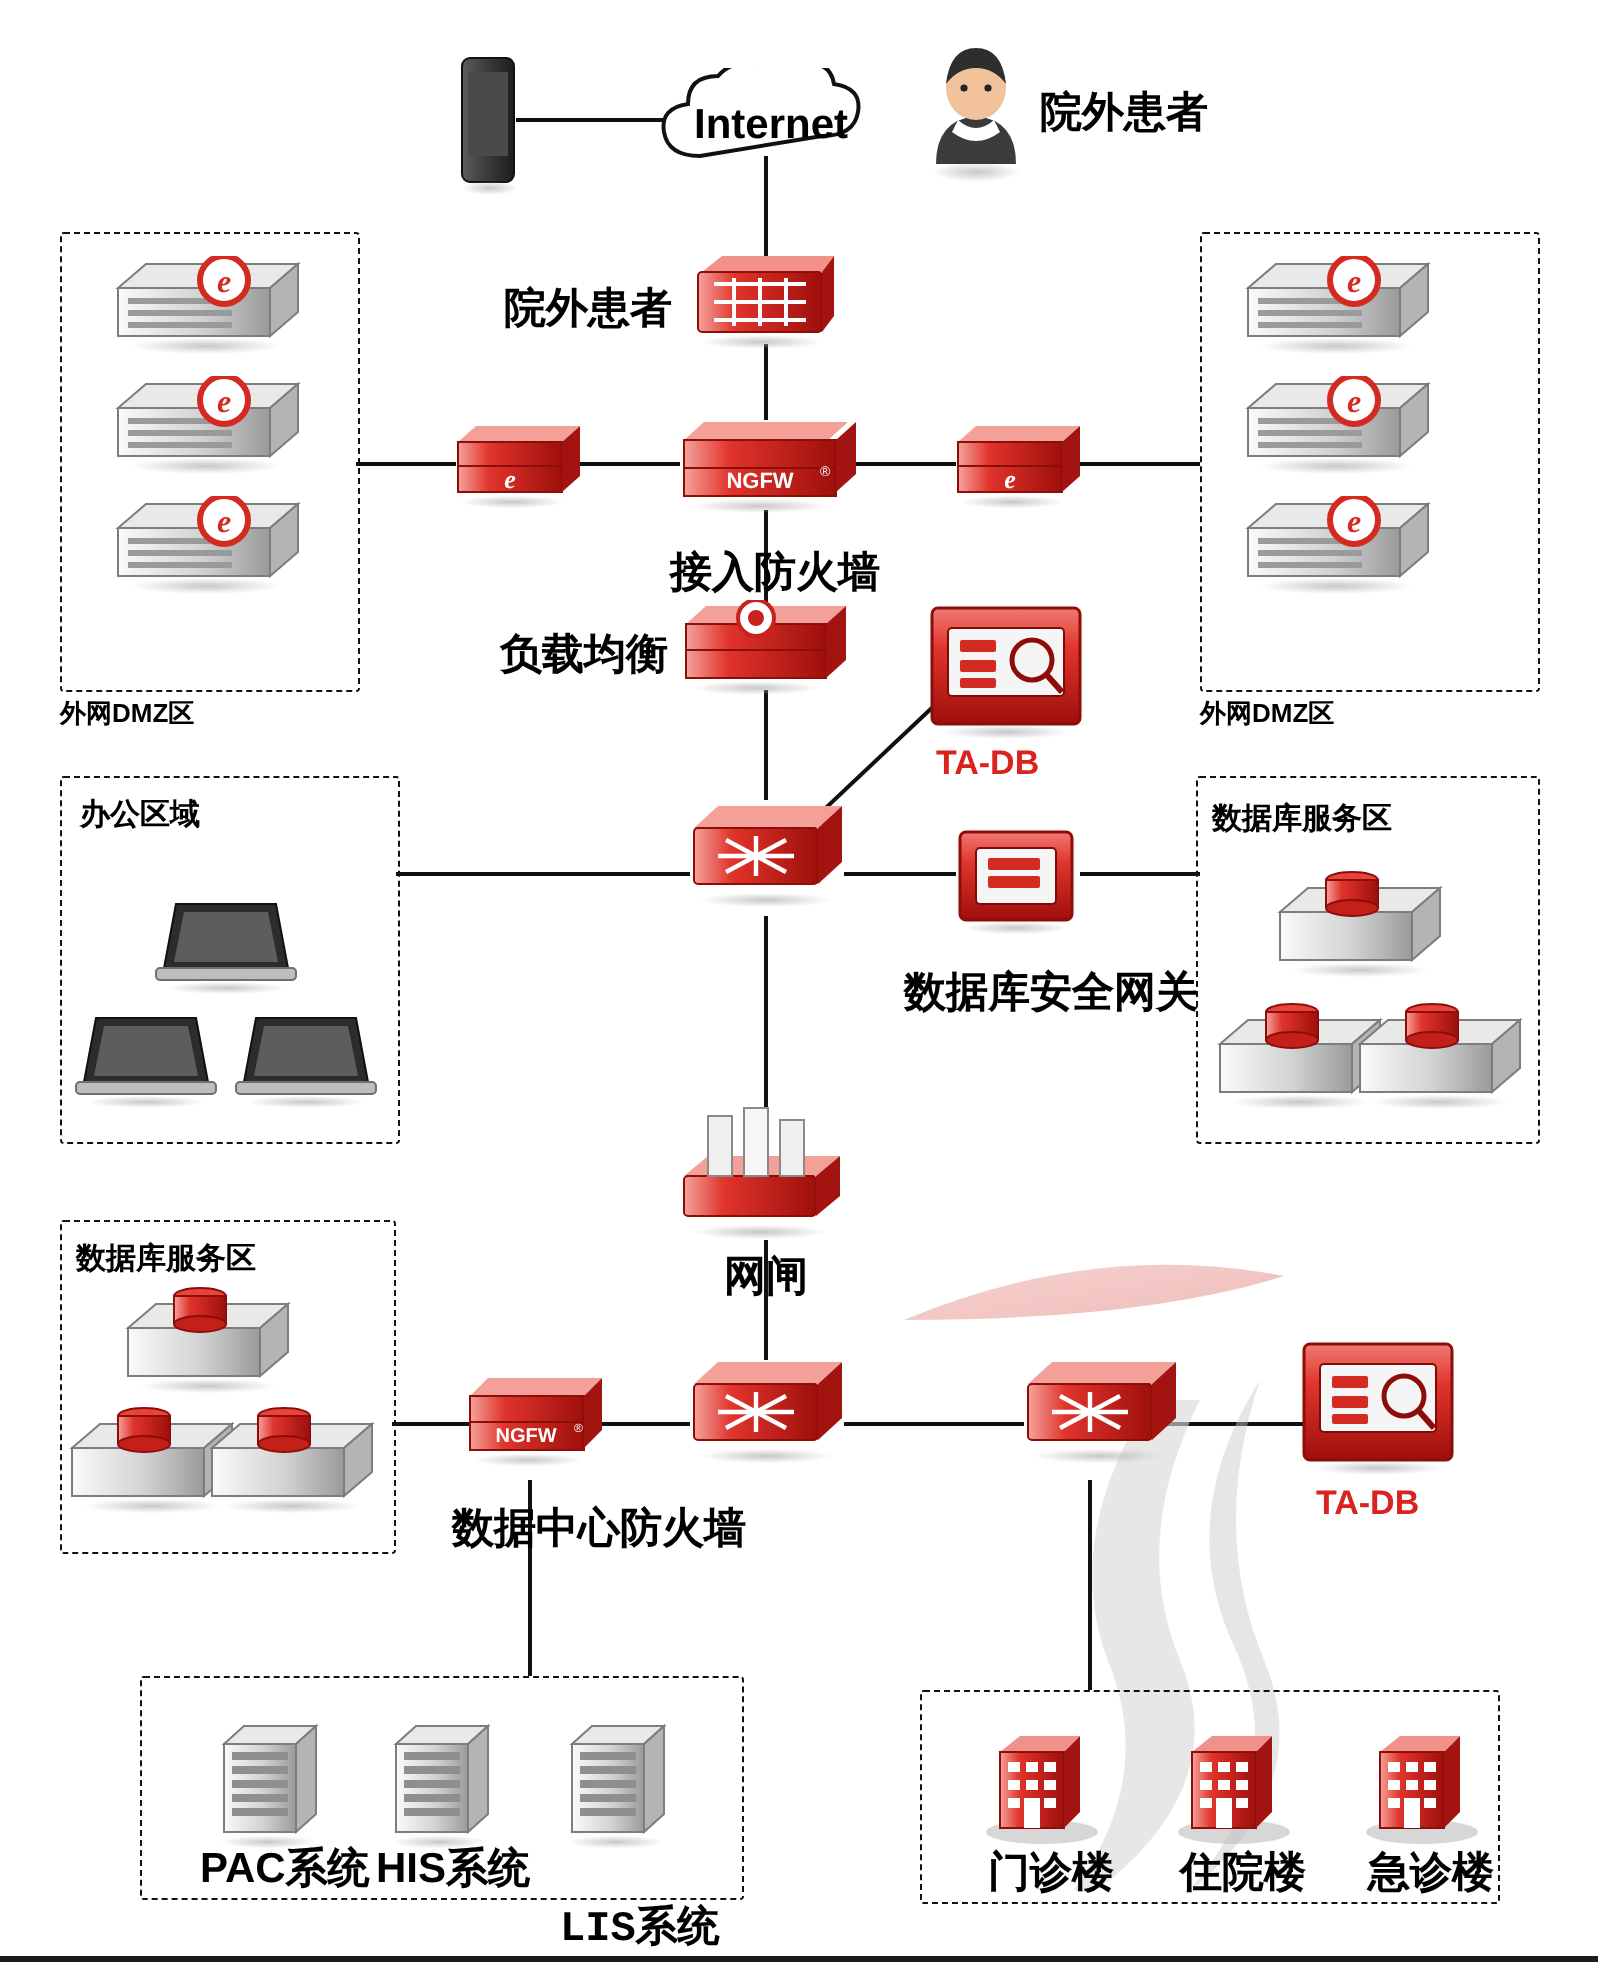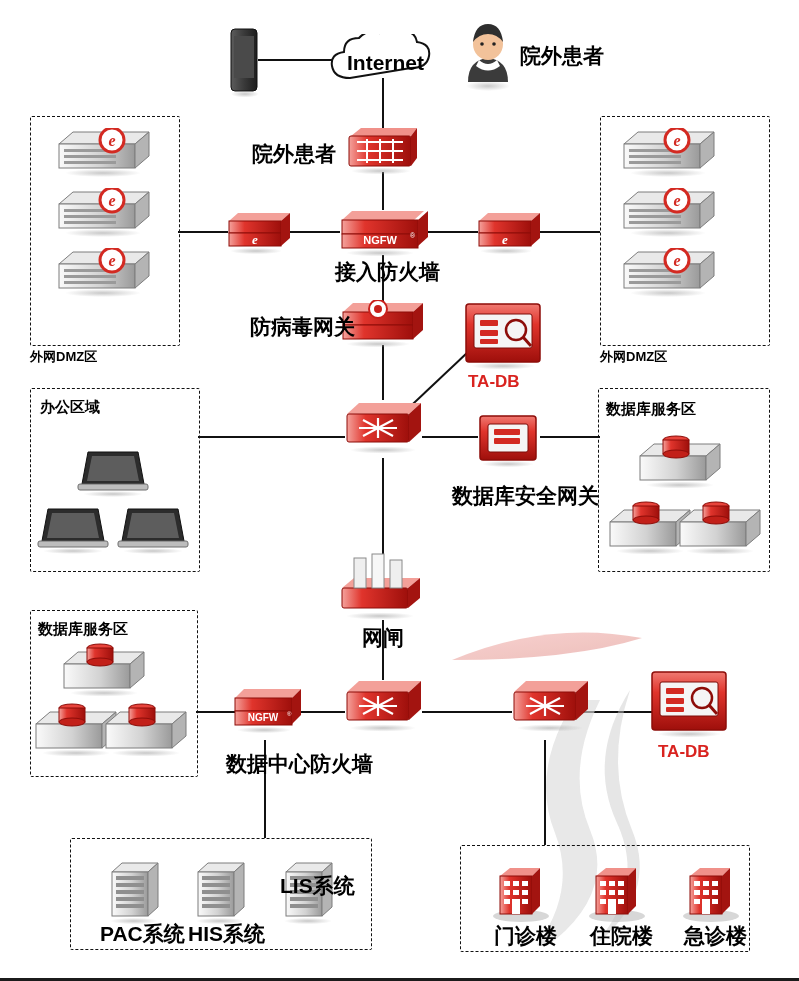--- a/index.html
+++ b/index.html
@@ -177,21 +177,21 @@
     <svg width="90" height="50" viewBox="0 0 90 50">
       <path d="M4 12 l10 -9 h72 l-10 9 z" fill="#f3a099"></path>
       <rect x="4" y="12" width="76" height="14" fill="url(#gRedH)" stroke="#8d0d09" stroke-width="1"></rect>
       <rect x="4" y="26" width="76" height="14" fill="url(#gRedH)" stroke="#8d0d09" stroke-width="1"></rect>
       <path d="M80 12 l10 -9 v26 l-10 9 z" fill="#a31410"></path>
       <text x="42" y="36" font-family="Liberation Sans, sans-serif" font-size="11" font-weight="bold" fill="#ffffff" text-anchor="middle">NGFW</text>
       <text x="72" y="30" font-family="Liberation Sans, sans-serif" font-size="7" fill="#ffffff">®</text>
       <ellipse cx="42" cy="45" rx="34" ry="3.5" fill="url(#gShadow)"></ellipse>
     </svg>
   </div>
-  <div class="lbl big" style="left:335px;top:258px;">接入防火墙</div>
+  <div class="lbl big" style="left:335px;top:272px;">接入防火墙</div>
 
   <div class="node" style="left:226px;top:210px;">
     <svg width="66" height="46" viewBox="0 0 66 46">
       <path d="M3 11 l9 -8 h52 l-9 8 z" fill="#f3a099"></path>
       <rect x="3" y="11" width="52" height="12" fill="url(#gRedH)" stroke="#8d0d09" stroke-width="1"></rect>
       <rect x="3" y="23" width="52" height="13" fill="url(#gRedH)" stroke="#8d0d09" stroke-width="1"></rect>
       <path d="M55 11 l9 -8 v25 l-9 8 z" fill="#a31410"></path>
       <text x="29" y="34" font-family="Liberation Serif, serif" font-style="italic" font-size="13" font-weight="bold" fill="#ffffff" text-anchor="middle">e</text>
       <ellipse cx="30" cy="41" rx="26" ry="3.2" fill="url(#gShadow)"></ellipse>
     </svg>
@@ -304,21 +304,21 @@
     <svg width="88" height="48" viewBox="0 0 88 48">
       <path d="M3 12 l10 -9 h70 l-10 9 z" fill="#f3a099"></path>
       <rect x="3" y="12" width="70" height="13" fill="url(#gRedH)" stroke="#8d0d09" stroke-width="1"></rect>
       <rect x="3" y="25" width="70" height="14" fill="url(#gRedH)" stroke="#8d0d09" stroke-width="1"></rect>
       <path d="M73 12 l10 -9 v27 l-10 9 z" fill="#a31410"></path>
       <circle cx="38" cy="9" r="9" fill="#ffffff" stroke="#c9211c" stroke-width="2"></circle>
       <circle cx="38" cy="9" r="4" fill="#c9211c"></circle>
       <ellipse cx="38" cy="44" rx="32" ry="3.4" fill="url(#gShadow)"></ellipse>
     </svg>
   </div>
-  <div class="lbl big" style="left:250px;top:313px;">防病毒网关</div>
+  <div class="lbl big" style="left:250px;top:313px;">负载均衡</div>
 
   <div class="node" style="left:462px;top:300px;">
     <svg width="86" height="70" viewBox="0 0 86 70">
       <rect x="4" y="4" width="74" height="58" rx="3" fill="url(#gRed)" stroke="#8d0d09" stroke-width="1.5"></rect>
       <rect x="12" y="14" width="58" height="34" rx="2" fill="#f5f5f5" stroke="#7d0c09" stroke-width="1"></rect>
       <g fill="#d32a22">
         <rect x="18" y="20" width="18" height="6" rx="1"></rect>
         <rect x="18" y="30" width="18" height="6" rx="1"></rect>
         <rect x="18" y="39" width="18" height="5" rx="1"></rect>
       </g>
@@ -576,21 +576,21 @@
           <rect x="8" y="25" width="28" height="4"></rect>
         <rect x="8" y="32" width="28" height="4"></rect>
           <rect x="8" y="39" width="28" height="4"></rect>
         <rect x="8" y="46" width="28" height="4"></rect>
       </g>
       <ellipse cx="26" cy="63" rx="24" ry="3.2" fill="url(#gShadow)"></ellipse>
     </svg>
   </div>
   <div class="lbl big" style="left:100px;top:920px;">PAC系统</div>
   <div class="lbl big" style="left:188px;top:920px;">HIS系统</div>
-  <div class="lbl big" style="left:280px;top:872px;">LIS系统</div>
+  <div class="lbl big" style="left:280px;top:949px;font-family:Liberation Mono, monospace;">LIS系统</div>
 
   <div class="node" style="left:490px;top:858px;">
     <svg width="62" height="66" viewBox="0 0 62 66">
       <ellipse cx="31" cy="58" rx="28" ry="6" fill="#bdbdbd" opacity="0.6"></ellipse>
       <path d="M10 18 l10 -8 h30 l-8 8 z" fill="#f0918a"></path>
       <rect x="10" y="18" width="32" height="38" fill="url(#gRedH)" stroke="#8d0d09" stroke-width="1"></rect>
       <path d="M42 18 l8 -8 v38 l-8 8 z" fill="#a31410"></path>
       <g fill="#ffffff">
         <rect x="14" y="23" width="6" height="5"></rect>
           <rect x="23" y="23" width="6" height="5"></rect>

